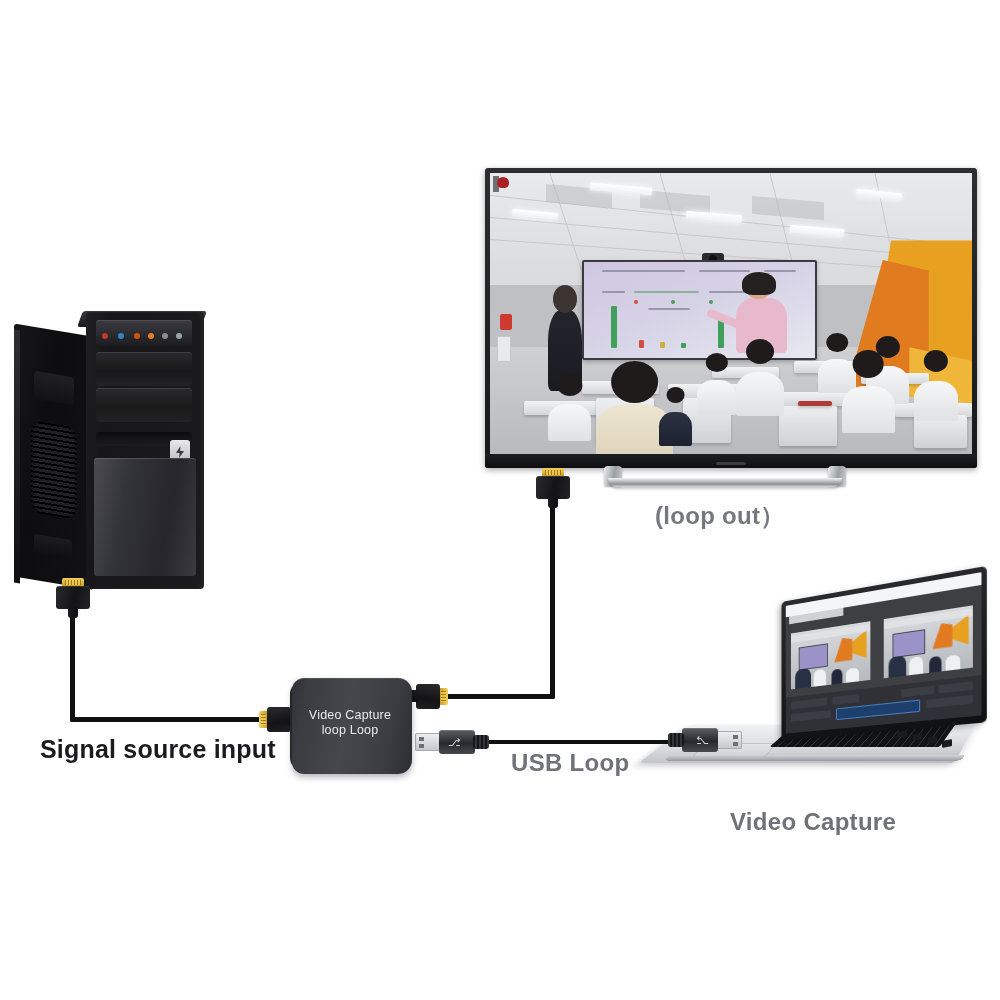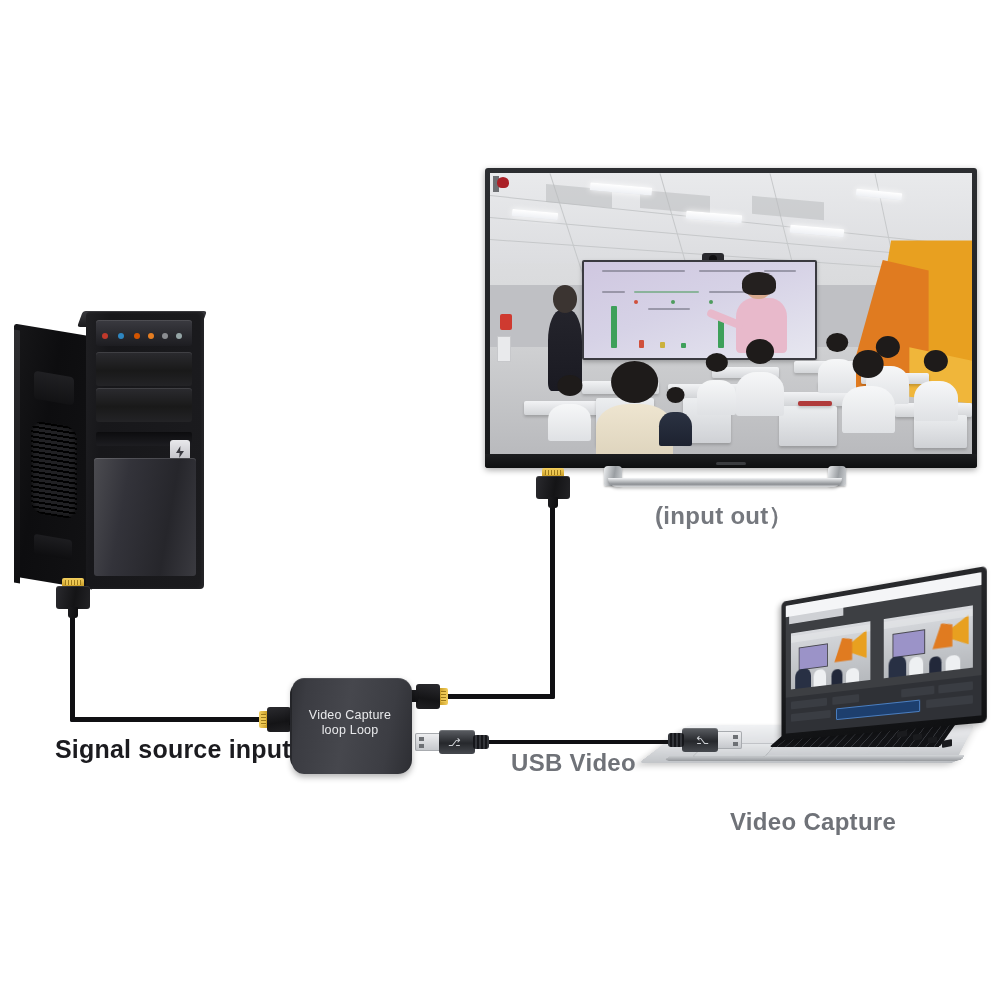--- a/index.html
+++ b/index.html
@@ -6,21 +6,21 @@
   body{
     width:1000px;height:1000px;background:#ffffff;
     font-family:"Liberation Sans","DejaVu Sans",sans-serif;
     position:relative;overflow:hidden;
   }
   .stage{position:absolute;inset:0;}
   .abs{position:absolute;}
 
   
   .label{position:absolute;white-space:nowrap;font-weight:bold;}
-  #label-signal{left:55px;top:735px;font-size:25px;color:#1b1b1f;letter-spacing:.2px;}
+  #label-signal{left:40px;top:735px;font-size:25px;color:#1b1b1f;letter-spacing:.2px;}
   #label-usb{left:511px;top:749px;font-size:24px;color:#6f7278;letter-spacing:.3px;}
   #label-loop{left:655px;top:500px;font-size:24px;color:#75787e;letter-spacing:.3px;}
   #label-vidcap{left:730px;top:808px;font-size:24px;color:#6f7278;letter-spacing:.3px;}
 
   
   #pc{left:14px;top:312px;width:190px;height:285px;}
   .pc-side{position:absolute;left:0;top:18px;width:78px;height:253px;
     background:linear-gradient(100deg,#171719 0%,#0d0d0f 40%,#121214 100%);
     transform:skewY(9.5deg);border-radius:3px 0 0 3px;}
   .pc-side-edge{position:absolute;left:0;top:18px;width:6px;height:253px;
@@ -452,17 +452,17 @@
   <div class="abs" id="dev">
     <div class="dev-left"></div>
     <div class="dev-body"></div>
     <div class="dev-txt">
       <div>Video   Capture</div>
       <div>loop Loop</div>
     </div>
   </div>
 
   <div class="label" id="label-signal">Signal source input</div>
-  <div class="label" id="label-usb">USB Video</div>
-  <div class="label" id="label-loop">(input out）</div>
+  <div class="label" id="label-usb">USB Loop</div>
+  <div class="label" id="label-loop">(loop out）</div>
   <div class="label" id="label-vidcap">Video Capture</div>
 
 </div>
 
 </body></html>

